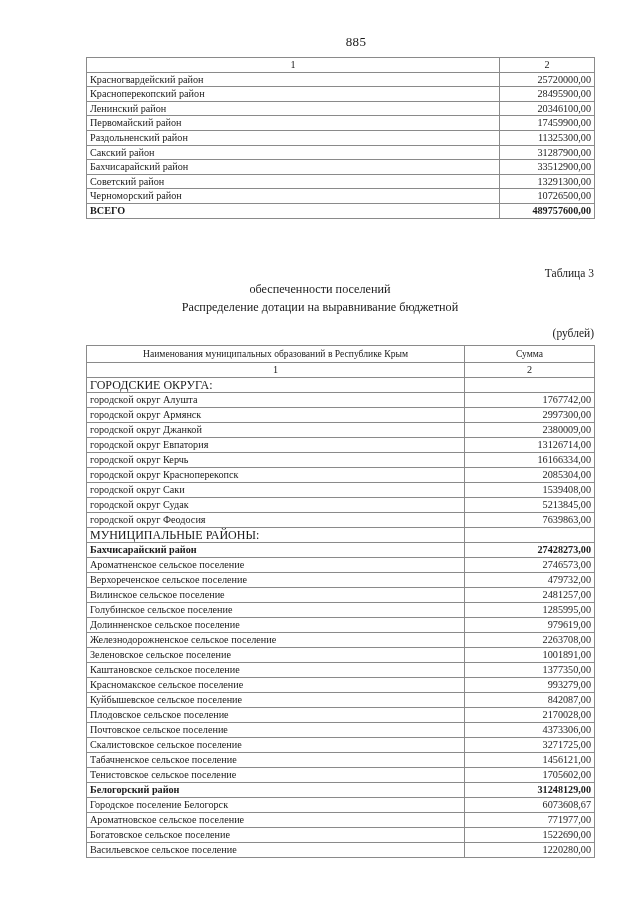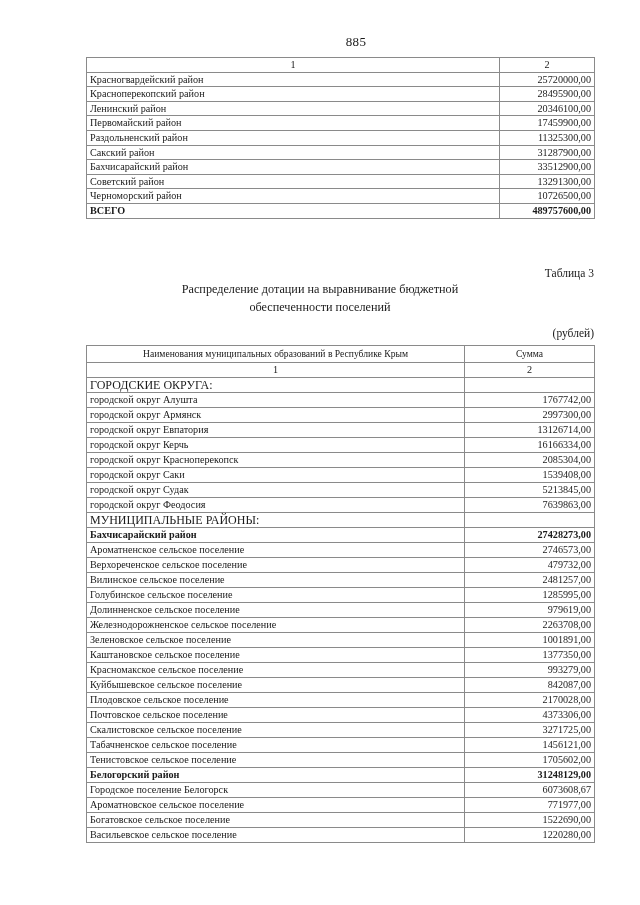--- a/index.html
+++ b/index.html
@@ -158,22 +158,22 @@
         <tr>
           <td class="c-name bold">ВСЕГО</td>
           <td class="c-value bold">489757600,00</td>
         </tr>
       </tbody>
   </table>
 
   <div class="tbl-label">Таблица 3</div>
 
   <div class="doc-title">
+    <div>обеспеченности поселений</div>
     <div>Распределение дотации на выравнивание бюджетной</div>
-    <div>обеспеченности поселений</div>
   </div>
 
   <div class="units">(рублей)</div>
 
   <table class="doc-table" id="table-2">
     <colgroup>
         <col class="col-a">
         <col class="col-b">
       </colgroup>
     <tbody>
@@ -191,20 +191,24 @@
         </tr>
         <tr>
           <td class="c-name">городской округ Алушта</td>
           <td class="c-value">1767742,00</td>
         </tr>
         <tr>
           <td class="c-name">городской округ Армянск</td>
           <td class="c-value">2997300,00</td>
         </tr>
         <tr>
+          <td class="c-name">городской округ Джанкой</td>
+          <td class="c-value">2380009,00</td>
+        </tr>
+        <tr>
           <td class="c-name">городской округ Евпатория</td>
           <td class="c-value">13126714,00</td>
         </tr>
         <tr>
           <td class="c-name">городской округ Керчь</td>
           <td class="c-value">16166334,00</td>
         </tr>
         <tr>
           <td class="c-name">городской округ Красноперекопск</td>
           <td class="c-value">2085304,00</td>

